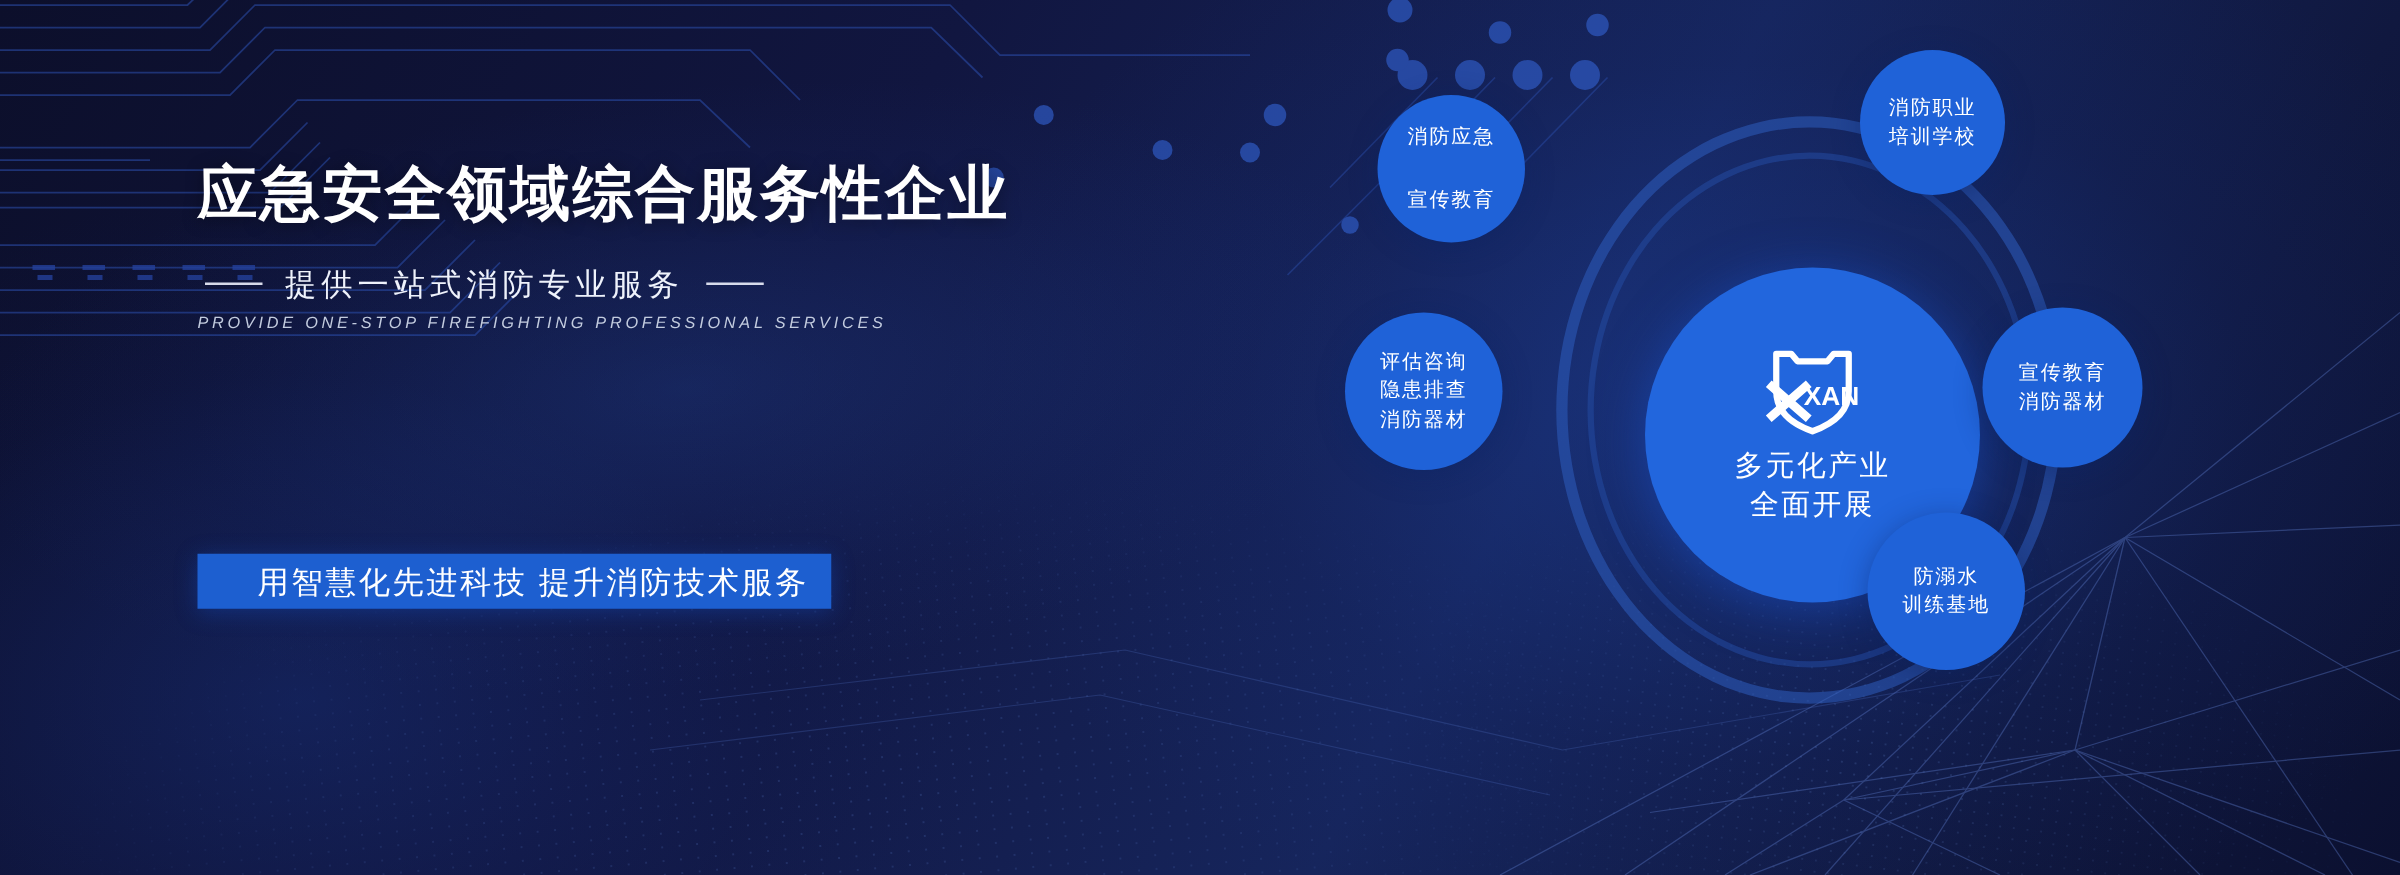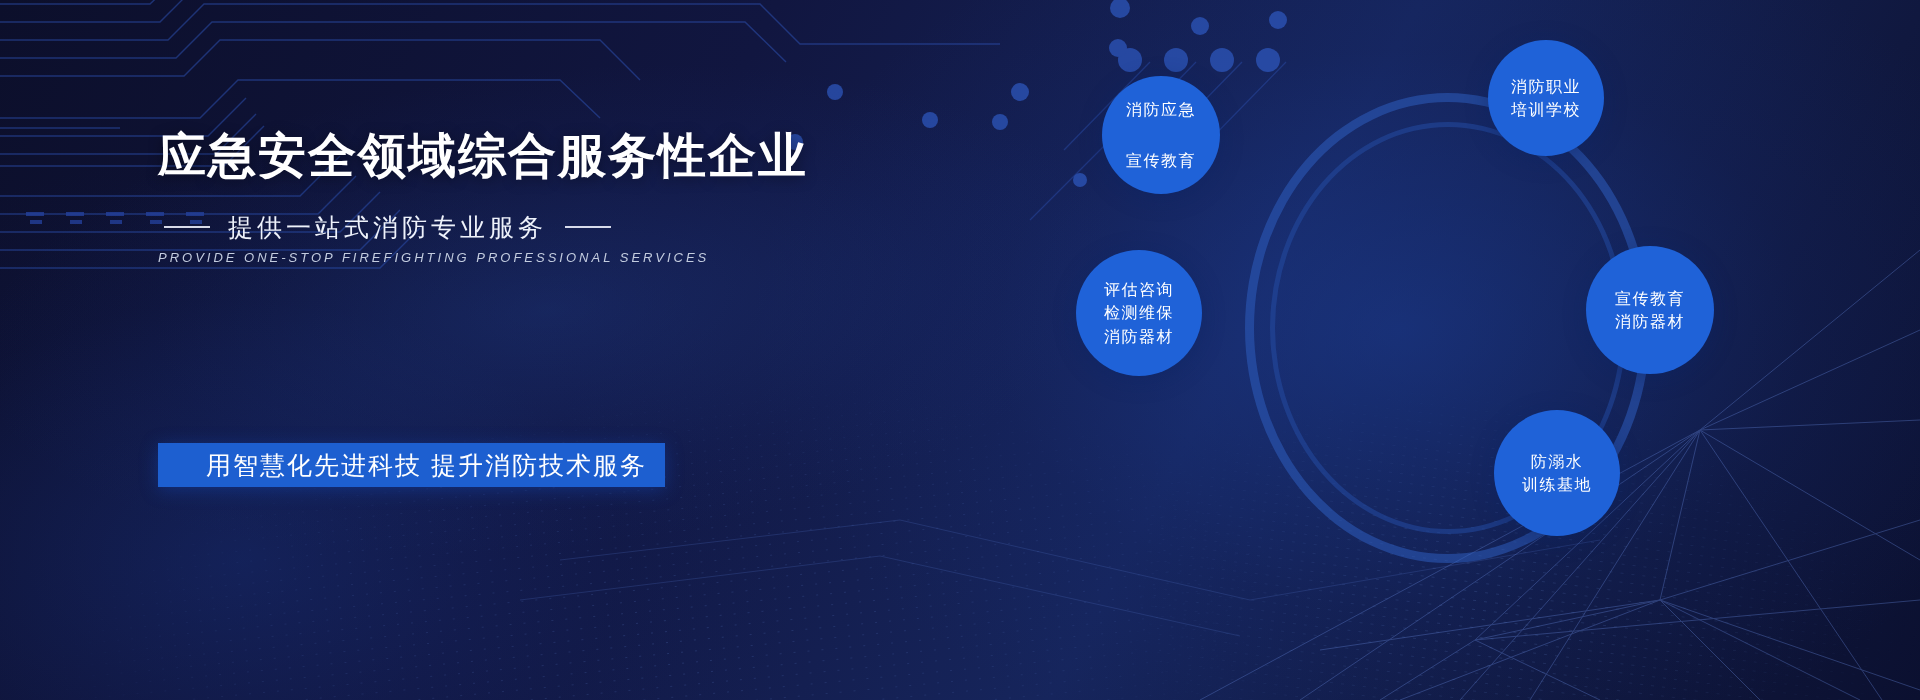--- a/index.html
+++ b/index.html
@@ -221,34 +221,44 @@
 
   <div class="cta-button">
     <span class="cta-label">用智慧化先进科技  提升消防技术服务</span>
   </div>
 
   <div id="diagram">
 
     <div class="ring-outer"></div>
     <div class="ring-inner"></div>
 
+    <div class="node center">
+      <svg class="shield-logo" width="86" height="74" viewBox="0 0 86 74">
+        <path d="M14 16 L14 6 L26 6 L31 12 L55 12 L60 6 L72 6 L72 16 L72 36
+                 C72 52 60 62 43 68 C26 62 14 52 14 36 Z" fill="none" stroke="#ffffff" stroke-width="5" stroke-linejoin="round"></path>
+        <path d="M8 30 L40 58 M40 30 L8 58" stroke="#ffffff" stroke-width="7" stroke-linecap="butt" fill="none"></path>
+        <text x="36" y="47" font-family="'Liberation Sans',sans-serif" font-size="21" font-weight="bold" fill="#ffffff">XAN</text>
+      </svg>
+      <span class="line">多元化产业</span>
+      <span class="line">全面开展</span>
+    </div>
 
     <div class="node" style="left:-16px; top:14px; width:118px; height:118px;gap:28px;">
       <span class="line">消防应急</span>
       <span class="line">宣传教育</span>
     </div>
 
     <div class="node" style="left:370px; top:-22px; width:116px; height:116px;">
       <span class="line">消防职业</span>
       <span class="line">培训学校</span>
     </div>
 
     <div class="node" style="left:-42px; top:188px; width:126px; height:126px;">
       <span class="line">评估咨询</span>
-      <span class="line">检测维保</span>
+      <span class="line">隐患排查</span>
       <span class="line">消防器材</span>
     </div>
 
     <div class="node" style="left:468px; top:184px; width:128px; height:128px;">
       <span class="line">宣传教育</span>
       <span class="line">消防器材</span>
     </div>
 
 
     <div class="node" style="left:376px; top:348px; width:126px; height:126px;">

